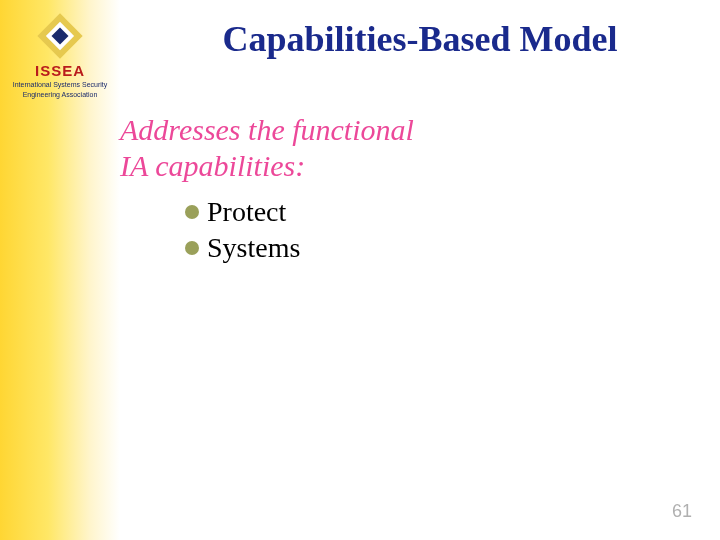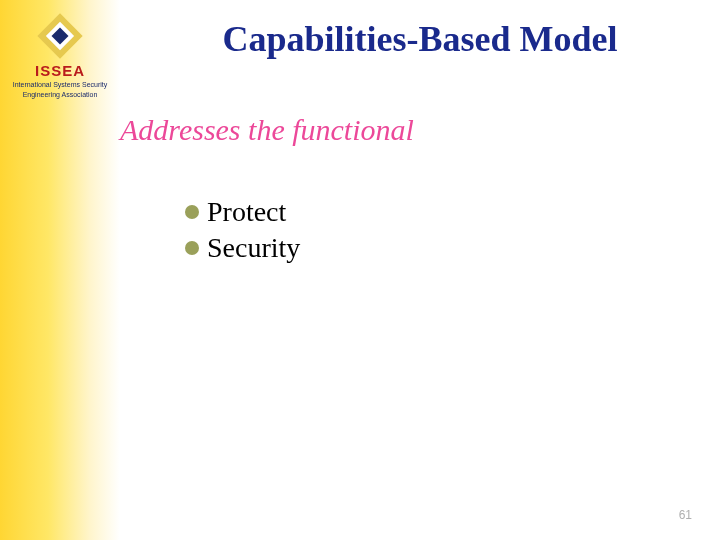--- a/index.html
+++ b/index.html
@@ -86,21 +86,21 @@
   .bullet-text {
     font-size: 28px;
     color: #000000;
     font-family: 'Times New Roman', Georgia, serif;
   }
   .page-number {
     position: absolute;
     right: 28px;
     bottom: 18px;
     font-family: Arial, Helvetica, sans-serif;
-    font-size: 12px;
+    font-size: 18px;
     color: #b0b0b0;
   }
 </style>
 </head>
 <body>
 
 <div class="sidebar-gradient"></div>
 
 <div class="logo-block">
   <svg class="logo-svg" width="56" height="56" viewBox="0 0 56 56">
@@ -110,26 +110,27 @@
   </svg>
   <div class="logo-text">ISSEA</div>
   <div class="logo-sub">International Systems Security</div>
   <div class="logo-sub">Engineering Association</div>
 </div>
 
 <div class="slide-title">Capabilities-Based Model</div>
 
 <div class="subtitle">
   <div>Addresses the functional</div>
+  <div>IA capabilities:</div>
 </div>
 
 <div class="bullet-list">
   <div class="bullet-row">
     <div class="bullet-dot"></div>
     <div class="bullet-text">Protect</div>
   </div>
   <div class="bullet-row">
     <div class="bullet-dot"></div>
-    <div class="bullet-text">Security</div>
+    <div class="bullet-text">Systems</div>
   </div>
 </div>
 
 <div class="page-number">61</div>
 
 </body></html>

